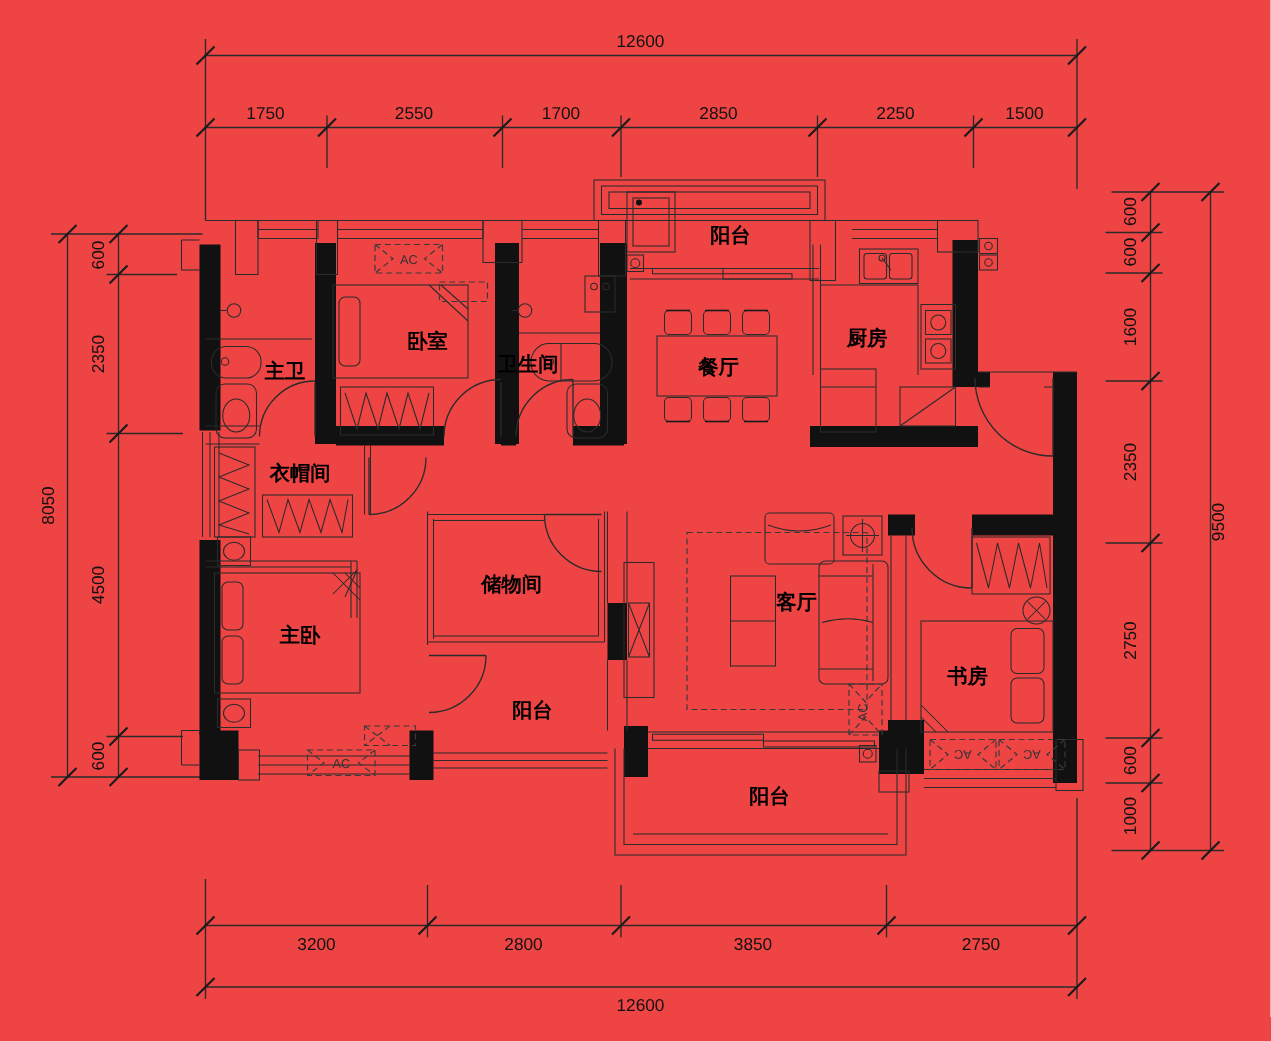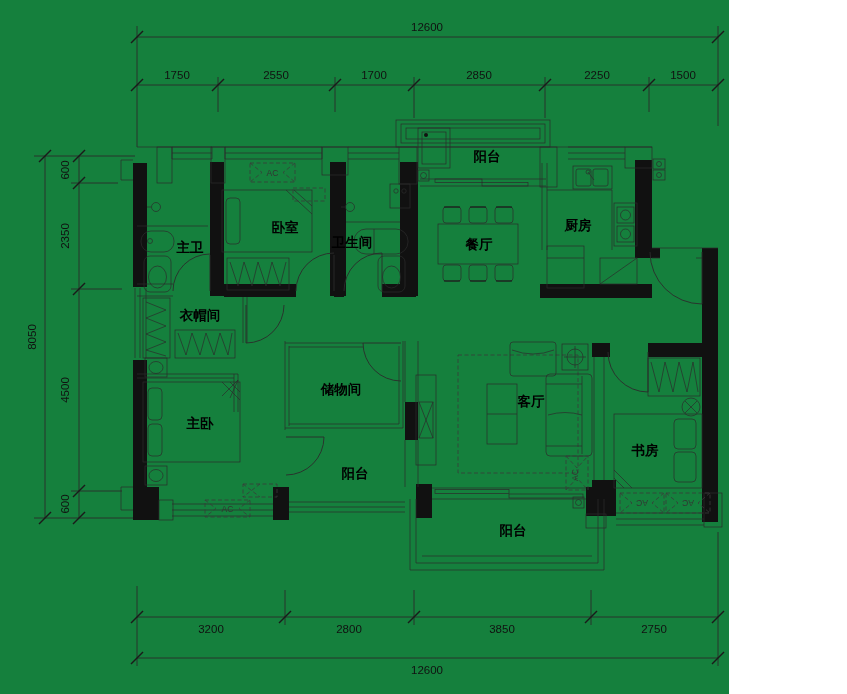--- a/index.html
+++ b/index.html
@@ -1,16 +1,16 @@
 <!DOCTYPE html>
 <html><head>
 <meta charset="utf-8">
 <style>
   html,body{margin:0;padding:0;background:#ffffff;}
-  .stage{width:729px;height:694px;position:relative;background:#15803d;overflow:hidden;}
+  .stage{width:847px;height:694px;position:relative;background:#ef4444;overflow:hidden;}
   svg{display:block;}
   .ln{stroke:#1a1a1a;stroke-width:1.1;fill:none;}
   .th{stroke:#2b2b2b;stroke-width:.7;fill:none;}
   .blk{fill:#111;stroke:none;}
   .dimln{stroke:#2a2a2a;stroke-width:.9;fill:none;}
   .tick{stroke:#1a1a1a;stroke-width:1.4;fill:none;}
   .dsh{stroke:#3a3a3a;stroke-width:.8;fill:none;stroke-dasharray:4 2.5;}
   .door{stroke:#2b2b2b;stroke-width:.9;fill:none;}
   text{font-family:"Liberation Sans", sans-serif;}
   .room{font-size:13.5px;font-weight:600;fill:#000;text-anchor:middle;}

